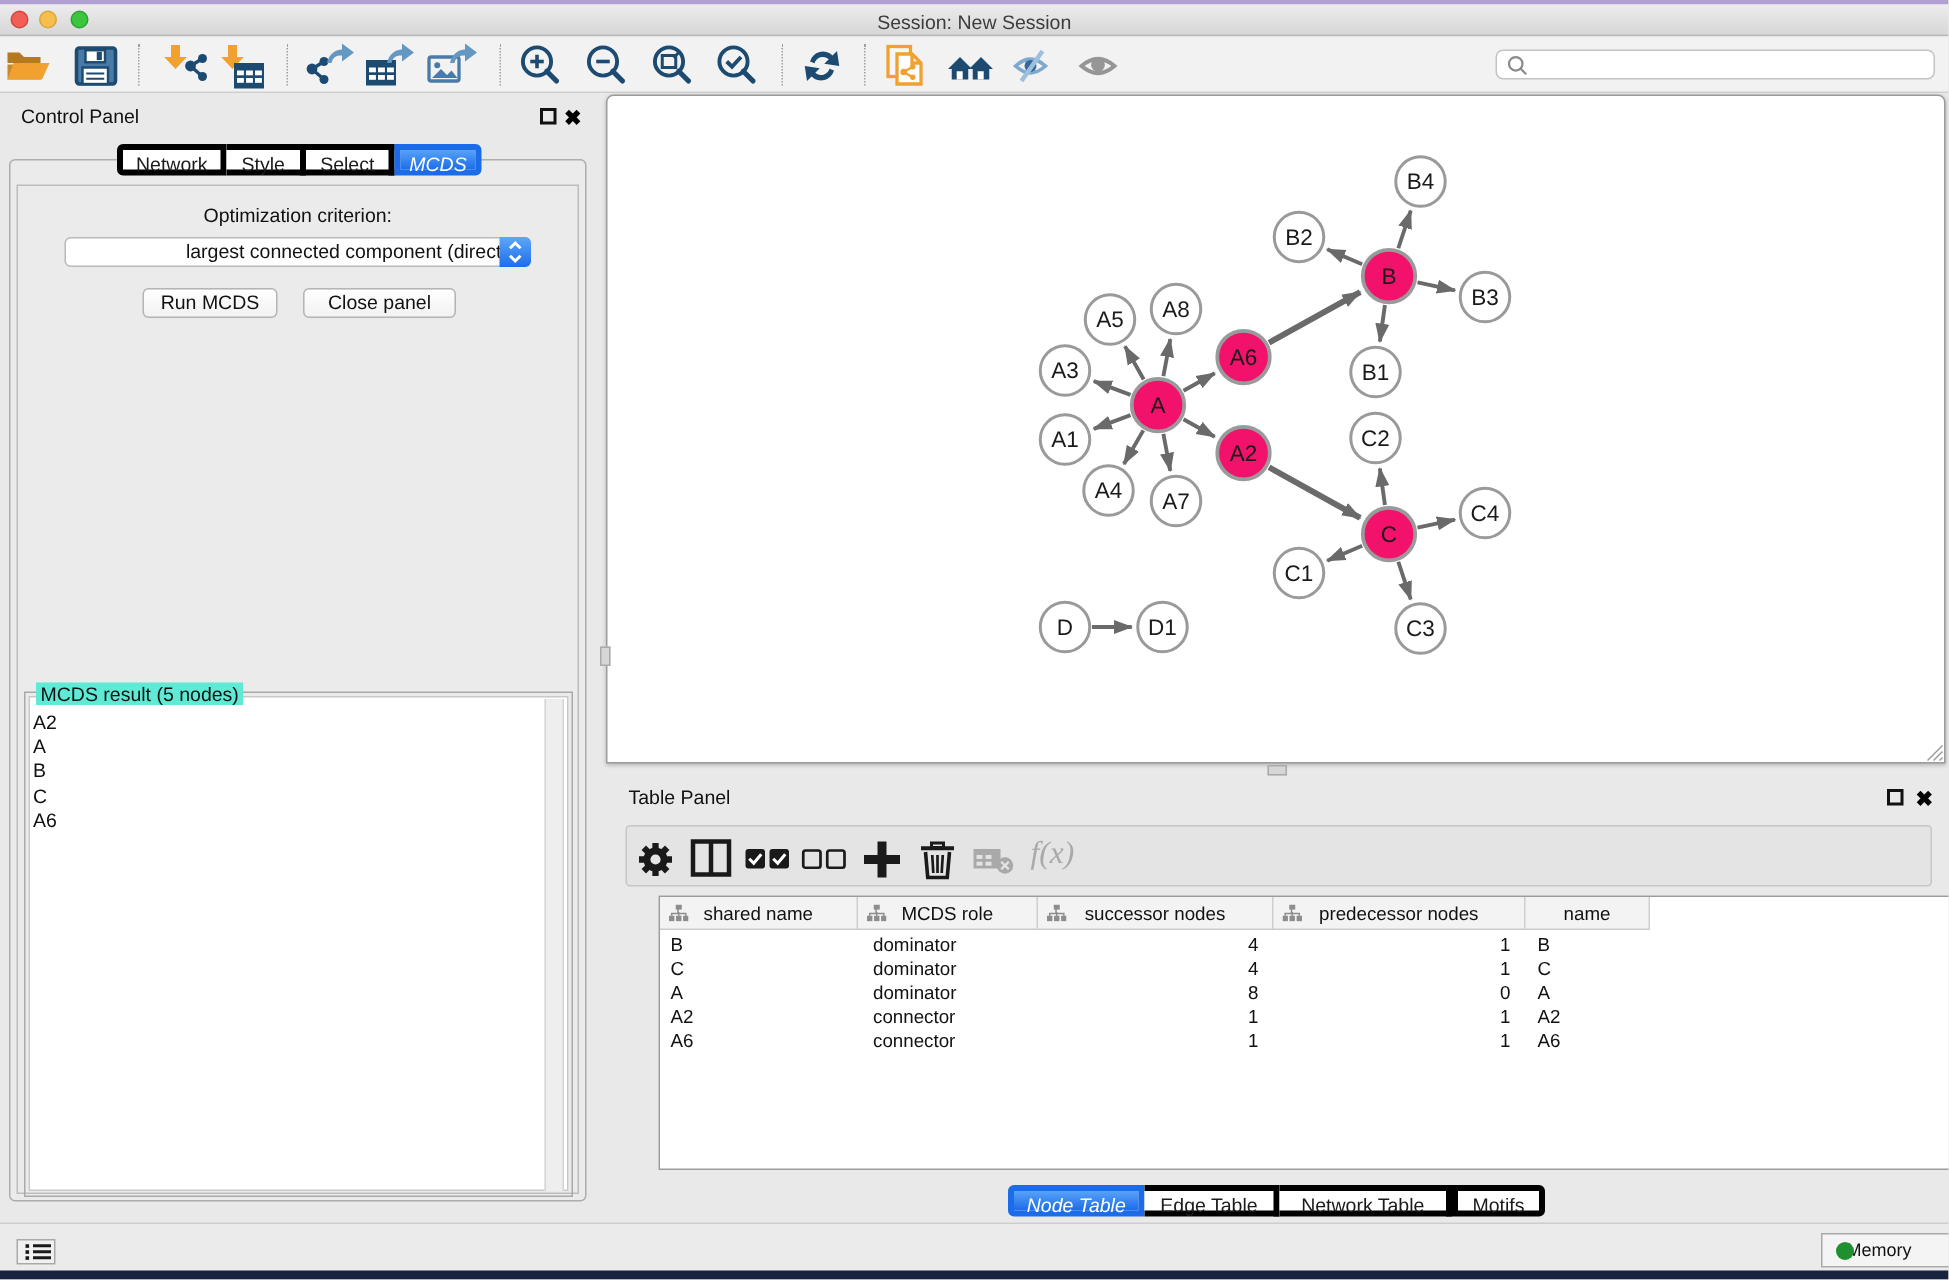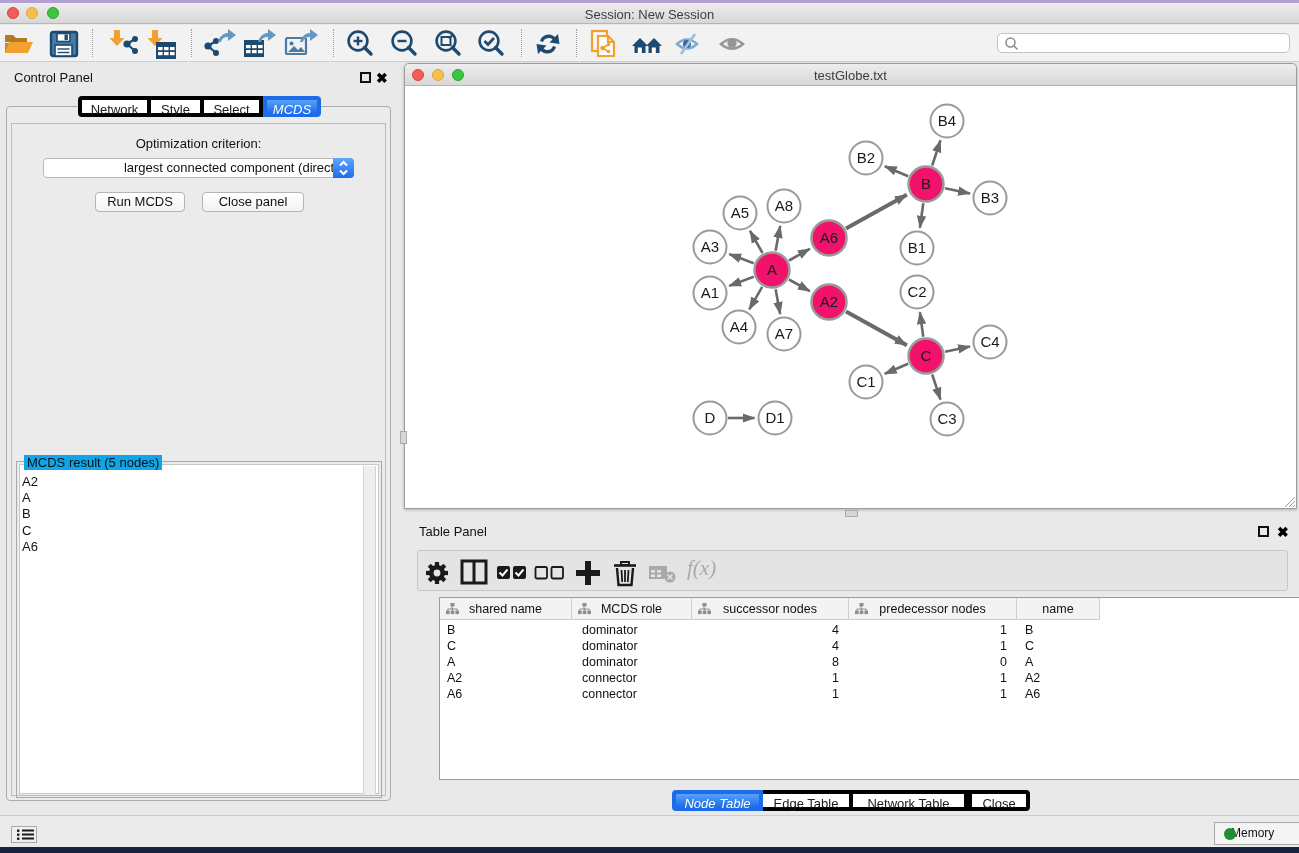--- a/index.html
+++ b/index.html
@@ -19,21 +19,21 @@
 #cp-tabs{left:78px;top:96px;height:21px;}
 .seg{position:absolute;top:0;height:21px;background:#fff;border:4px solid #000000;font-size:13px;color:#1a1a1a;text-align:center;line-height:19px;}
 .seg.sel{background:linear-gradient(#58a2f7,#1c6cea);color:#fff;border-color:#1c6cea;font-style:italic;}
 #cp-outer{left:6px;top:106px;width:385px;height:695px;border:1px solid #adadad;border-radius:4px;background:#ebebeb;}
 #cp-inner{left:11px;top:123px;width:375px;height:673px;border:1px solid #bdbdbd;background:#ebebeb;}
 #opt-label{left:0;top:136px;width:397px;text-align:center;font-size:13px;color:#111;}
 #dropdown{left:43px;top:158px;width:311px;height:20px;background:#fff;border:1px solid #b9b9b9;border-radius:4px;font-size:13px;color:#111;line-height:18px;padding-left:28px;text-align:right;}
 #dd-step{right:-1px;top:-1px;width:21px;height:20px;background:linear-gradient(#5ea7f8,#1d6deb);border-radius:0 4px 4px 0;position:absolute;}
 .btn{position:absolute;height:20px;background:linear-gradient(#ffffff,#f2f2f2);border:1px solid #b4b4b4;border-radius:4px;font-size:13px;color:#111;text-align:center;line-height:18px;}
 #grp{left:16px;top:461px;width:366px;height:337px;border:1px solid #a9a9a9;}
-#grp-label{left:24px;top:455px;background:#0ea5e9;padding:0 3px;font-size:13px;color:#111;}
+#grp-label{left:24px;top:455px;background:#5eead4;padding:0 3px;font-size:13px;color:#111;}
 #grp-list{left:19px;top:464px;width:360px;height:330px;background:#fff;border:1px solid #c8c8c8;font-size:13px;color:#111;line-height:16.2px;padding:9px 0 0 2px;}
 #grp-scroll{right:2px;top:1px;width:13px;height:328px;background:#eeeeee;border-left:1px solid #d4d4d4;border-right:1px solid #d4d4d4;position:absolute;}
 
 #nw{left:404px;top:63px;width:893px;height:446px;background:#fff;border:1px solid #9c9c9c;border-radius:5px 5px 0 0;box-shadow:0 1px 3px rgba(0,0,0,0.25);}
 #nw-tbar{left:0;top:0;width:891px;height:22px;background:linear-gradient(#ededed,#d8d8d8);border-bottom:1px solid #b3b3b3;border-radius:5px 5px 0 0;position:absolute;}
 #nw-title{width:100%;text-align:center;top:4px;font-size:13px;color:#3c3c3c;position:absolute;}
 .tl2{position:absolute;top:5px;width:12px;height:12px;border-radius:50%;}
 
 #tp-title{left:419px;top:524px;font-size:13px;color:#111;}
 #tp-toolbar{left:417px;top:550px;width:871px;height:41px;background:#e4e4e4;border:1px solid #c6c6c6;border-radius:3px;}
@@ -205,26 +205,20 @@
         <path d="M7 7.5 L10.5 4 L14 7.5 M7 12.5 L10.5 16 L14 12.5" fill="none" stroke="#fff" stroke-width="2"></path>
       </svg></div>
 </div>
 <div class="btn" style="left:95px;top:192px;width:90px;">Run MCDS</div>
 <div class="btn" style="left:202px;top:192px;width:102px;">Close panel</div>
 <div class="abs" id="grp"></div>
 <div class="abs" id="grp-list">A2<br>A<br>B<br>C<br>A6<div id="grp-scroll"></div></div>
 <div class="abs" id="grp-label">MCDS result (5 nodes)</div>
 
 <div class="abs" id="nw">
-  <div id="nw-tbar">
-    <div class="tl2" style="left:7px;background:#f15e56;border:1px solid #d9453e;"></div>
-    <div class="tl2" style="left:27px;background:#f5bf4e;border:1px solid #dfa336;"></div>
-    <div class="tl2" style="left:47px;background:#3cc63f;border:1px solid #2aa42e;"></div>
-    <div id="nw-title">testGlobe.txt</div>
-  </div>
   <svg width="891" height="422" style="position:absolute;left:0;top:23px;" font-family="Liberation Sans, sans-serif">
   <defs>
         <marker id="arw" markerUnits="userSpaceOnUse" markerWidth="13" markerHeight="11" refX="12" refY="5.5" orient="auto">
           <path d="M0,0.8 L13,5.5 L0,10.2 Z" fill="#6a6a6a"></path>
         </marker>
       </defs>
   <line x1="357.5" y1="166.0" x2="345.0" y2="143.9" stroke="#6a6a6a" stroke-width="2.6" marker-end="url(#arw)"></line>
   <line x1="370.6" y1="163.8" x2="375.2" y2="139.1" stroke="#6a6a6a" stroke-width="2.6" marker-end="url(#arw)"></line>
   <line x1="348.7" y1="176.2" x2="324.2" y2="167.1" stroke="#6a6a6a" stroke-width="2.6" marker-end="url(#arw)"></line>
   <line x1="348.7" y1="189.8" x2="324.2" y2="198.9" stroke="#6a6a6a" stroke-width="2.6" marker-end="url(#arw)"></line>
@@ -424,21 +418,21 @@
       <span class="tc" style="left:142px">connector</span>
       <span class="tc" style="left:252px;width:147px;text-align:right">1</span>
       <span class="tc" style="left:409px;width:158px;text-align:right">1</span>
       <span class="tc" style="left:585px">A6</span>
     </div>
 </div>
 <div class="abs" id="tp-tabs">
   <div class="seg sel" style="left:0;width:91px;border-radius:4px 0 0 4px;">Node Table</div>
   <div class="seg" style="left:91px;width:90px;border-left:none;">Edge Table</div>
   <div class="seg" style="left:181px;width:115px;border-left:none;">Network Table</div>
-  <div class="seg" style="left:296px;width:62px;border-radius:0 4px 4px 0;">Close</div>
+  <div class="seg" style="left:296px;width:62px;border-radius:0 4px 4px 0;">Motifs</div>
 </div>
 
 <div class="abs" id="statusbar"></div>
 <div class="abs" id="list-btn">
     <svg width="24" height="15" style="position:absolute;left:2px;top:0">
       <g stroke="#1a1a1a" stroke-width="2">
         <line x1="8" y1="3.5" x2="20" y2="3.5"></line>
         <line x1="8" y1="7.5" x2="20" y2="7.5"></line>
         <line x1="8" y1="11.5" x2="20" y2="11.5"></line>
       </g>

